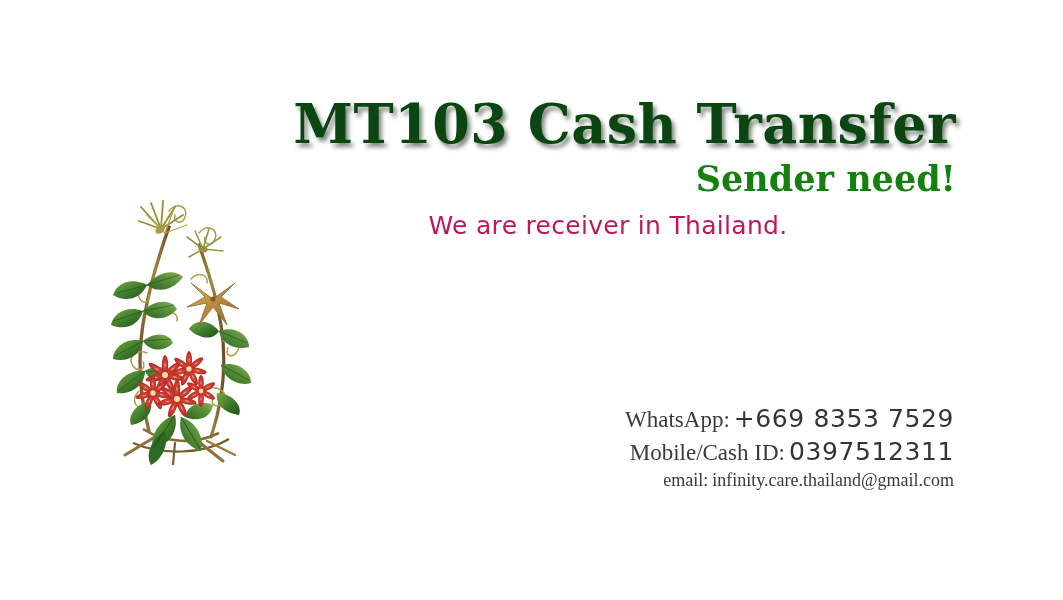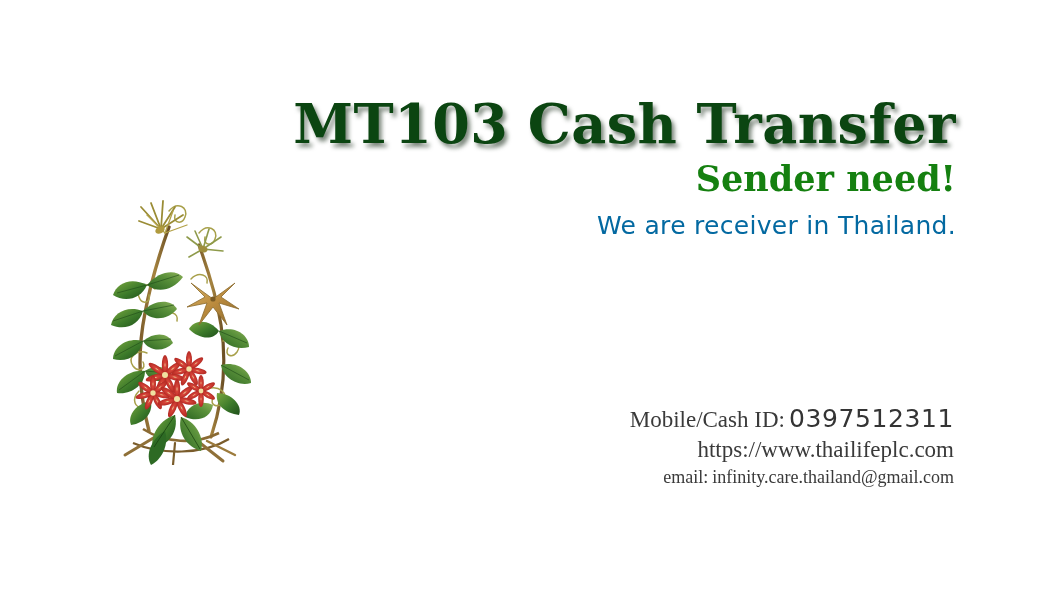--- a/index.html
+++ b/index.html
@@ -62,24 +62,25 @@
     color: #158010;
     margin: 8px 0 0 0;
     white-space: nowrap;
   }
 
   #tagline {
     font-family: "DejaVu Sans", "Liberation Sans", sans-serif;
     font-weight: normal;
     font-size: 25px;
     line-height: 1.15;
-    color: #0369a1;
+    color: #be185d;
     margin: 13px 0 0 0;
     white-space: nowrap;
     letter-spacing: 0.3px;
+    text-align: center;
   }
 
   
   #contact {
     position: absolute;
     left: 420px;
     top: 404px;
     width: 534px;
     text-align: right;
     color: #3b3b3b;
@@ -305,26 +306,27 @@
     </svg>
   </div>
 
   <div id="headings">
     <div id="title">MT103 Cash Transfer</div>
     <div id="subtitle">Sender need!</div>
     <div id="tagline">We are receiver in Thailand.</div>
   </div>
 
   <div id="contact">
+    <div class="contact-line" id="line-whatsapp">
+      <span class="c-label">WhatsApp:</span>
+      <span class="c-value-num">+669 8353 7529</span>
+    </div>
     <div class="contact-line" id="line-mobile">
       <span class="c-label">Mobile/Cash ID:</span>
       <span class="c-value-num">0397512311</span>
-    </div>
-    <div class="contact-line" id="line-web">
-      <span class="c-label">https://www.thailifeplc.com</span>
     </div>
     <div class="contact-line" id="line-email">
       <span class="c-label">email:</span>
       <span class="c-label">infinity.care.thailand@gmail.com</span>
     </div>
   </div>
 
 </div>
 
 </body></html>

